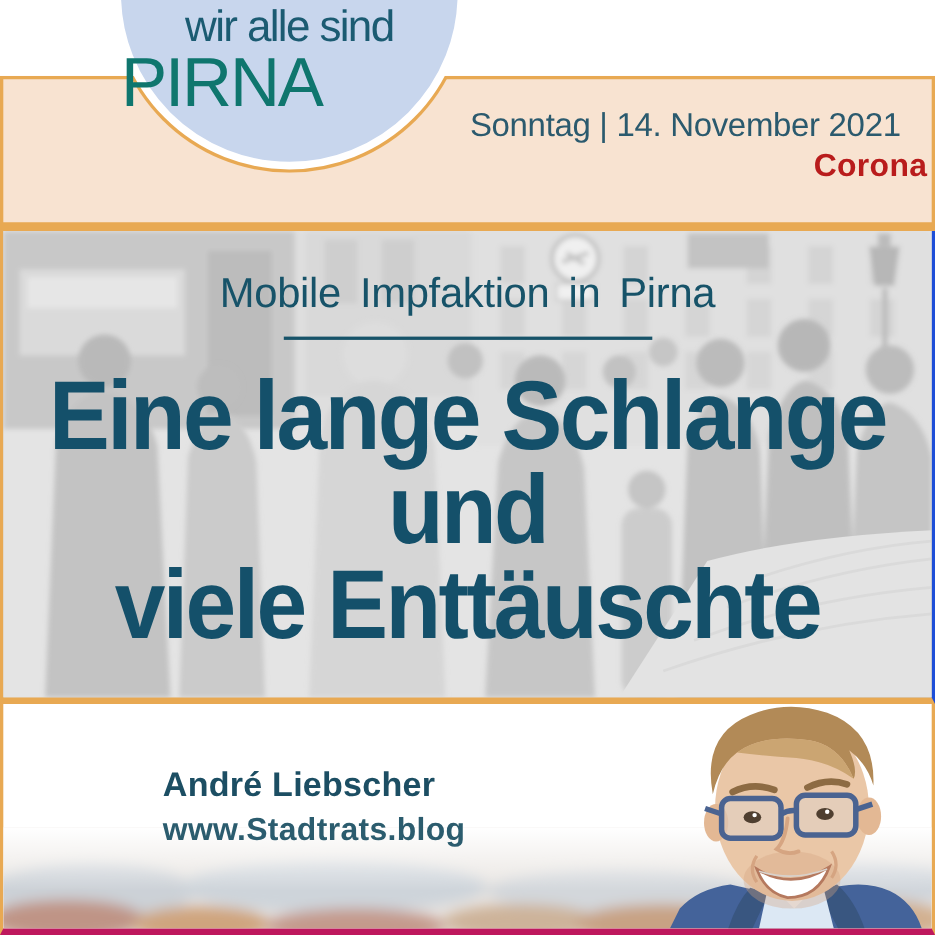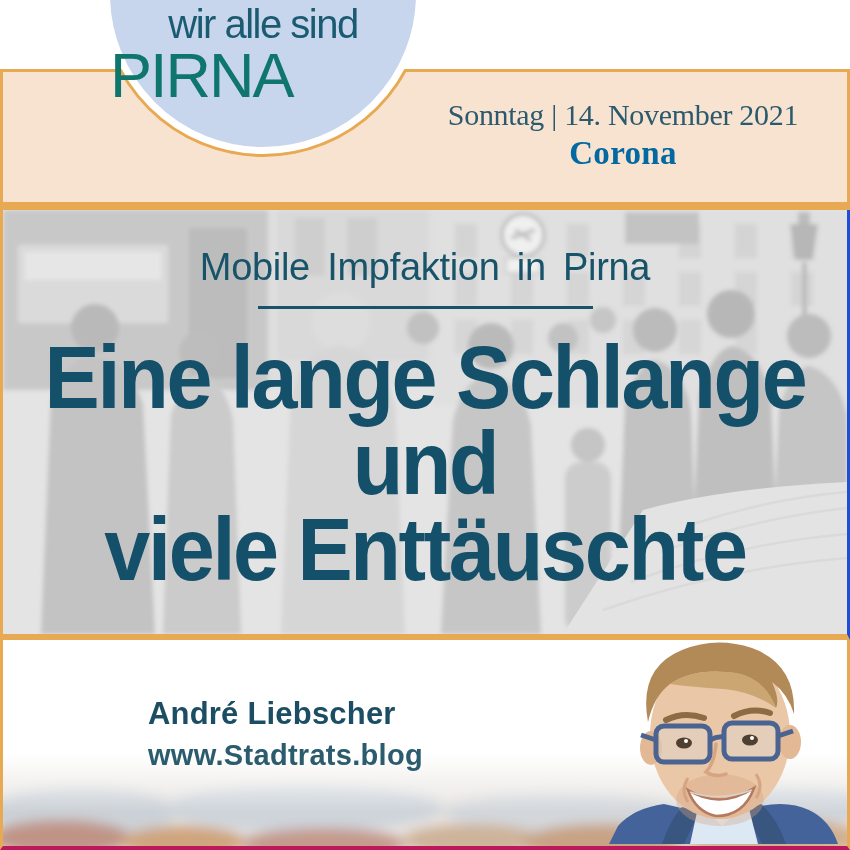--- a/index.html
+++ b/index.html
@@ -7,23 +7,23 @@
     position:relative;width:850px;height:850px;overflow:hidden;background:#ffffff;
     font-family:"Liberation Sans",sans-serif;
   }
   
   .banner{
     position:absolute;top:69px;left:0;width:850px;height:141px;box-sizing:border-box;
     background:#f8e3d1;
     border-top:3px solid #e8a953;border-left:3px solid #e8a953;border-right:3px solid #e8a953;
     border-bottom:8px solid #e8a953;
   }
-  .banner-text{position:absolute;left:400px;top:26px;width:440px;text-align:center;font-family:Liberation Serif, serif;}
+  .banner-text{position:absolute;left:400px;top:26px;width:440px;text-align:center;}
   .banner-date{font-size:30px;font-weight:400;color:#2b5a6e;letter-spacing:-0.3px;}
-  .banner-topic{font-size:33px;font-weight:700;color:#0369a1;margin-top:3px;letter-spacing:0.3px;}
+  .banner-topic{font-size:29px;font-weight:700;color:#b91c1c;margin-top:3px;letter-spacing:0.3px;text-align:right;}
   
   .badge-tan-ring{
     position:absolute;left:100px;top:-169px;width:326px;height:326px;border-radius:50%;
     background:#e8a953;clip-path:inset(239px 0 0 0);z-index:9;
   }
   .badge{
     position:absolute;left:103px;top:-166px;width:306px;height:306px;border-radius:50%;
     background:#c8d6ed;border:7px solid #ffffff;z-index:10;
   }
   .badge .line1{
@@ -50,21 +50,21 @@
   .headline{
     position:absolute;left:0;top:124px;width:844px;text-align:center;
     font-size:89px;line-height:86px;font-weight:700;color:#14506a;letter-spacing:-2.5px;
     transform:scaleX(0.93);transform-origin:50% 0;margin:0;
   }
   .headline span{display:block;}
   
   .footer{
     position:absolute;top:640px;left:0;width:850px;height:210px;box-sizing:border-box;
     background:#ffffff;
-    border-left:3px solid #e8a953;border-right:3px solid #e8a953;border-bottom:4px solid #be185d;
+    border-left:3px solid #e8a953;border-right:3px solid #e8a953;border-bottom:6px solid #be185d;
     overflow:hidden;
   }
   .cityscape{position:absolute;left:0;bottom:0;}
   .author-block{position:absolute;left:145px;top:56px;}
   .author-name{font-size:31px;font-weight:700;color:#1c4e63;letter-spacing:0.2px;}
   .author-site{font-size:29px;font-weight:700;color:#2b5c6e;margin-top:7px;letter-spacing:0.3px;}
   .portrait{position:absolute;right:0;top:0;}
 </style>
 </head>
 <body>

